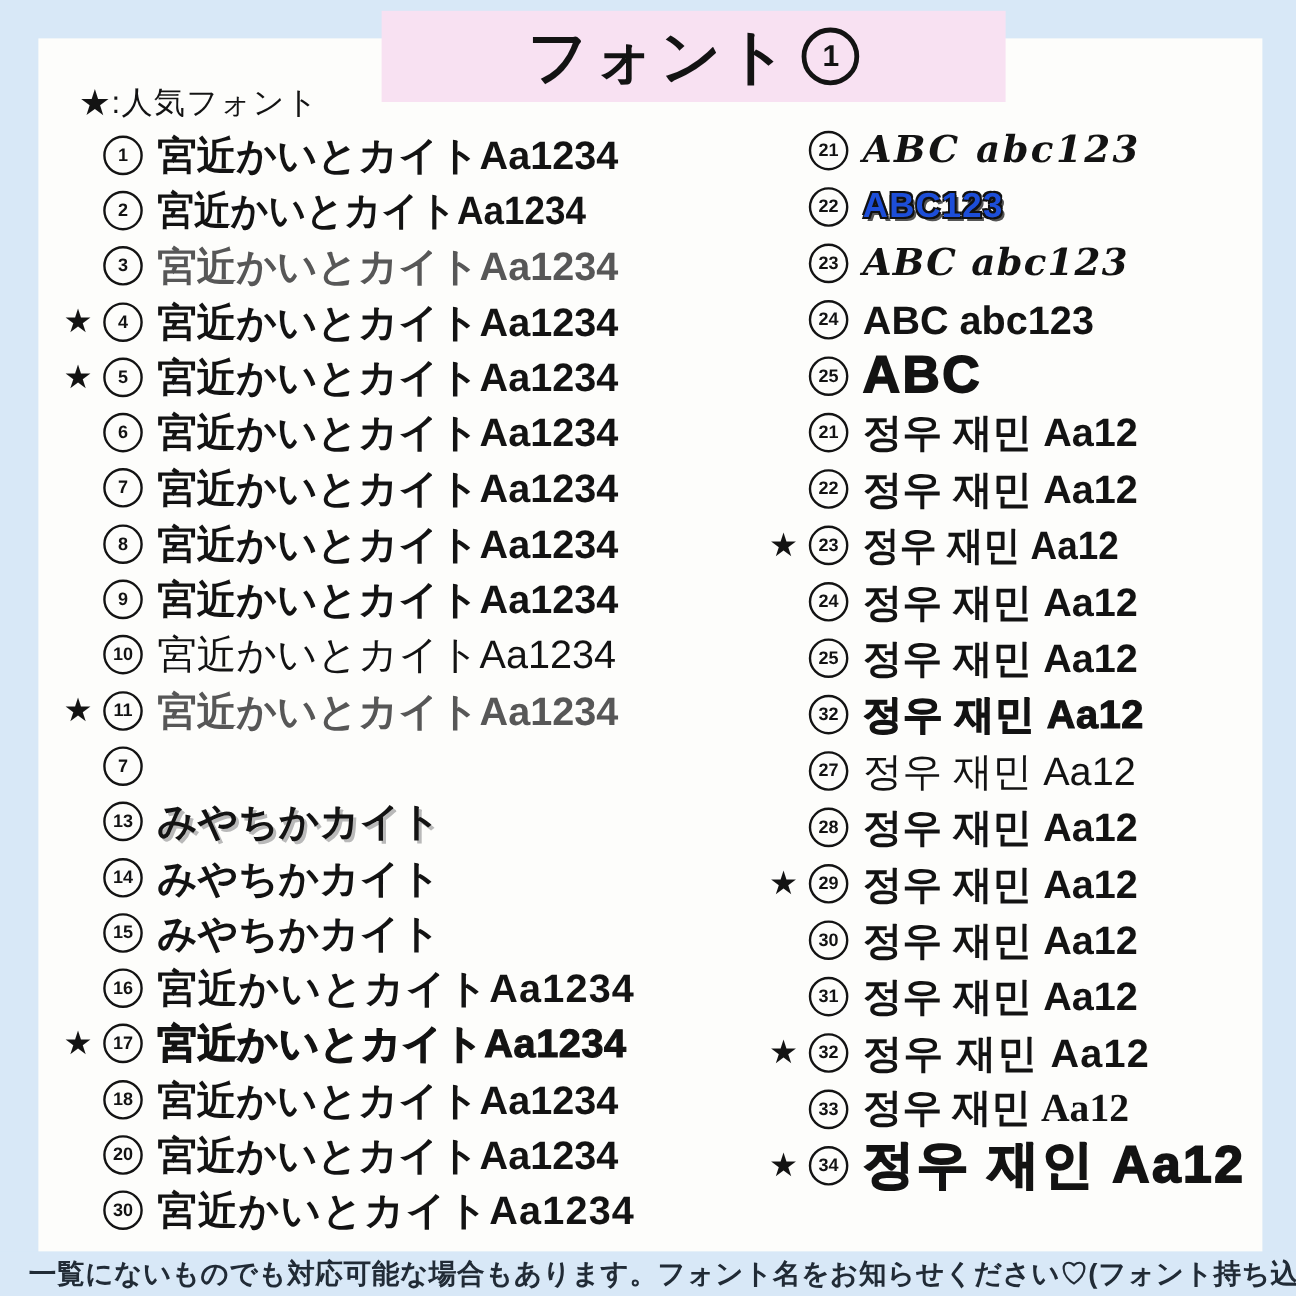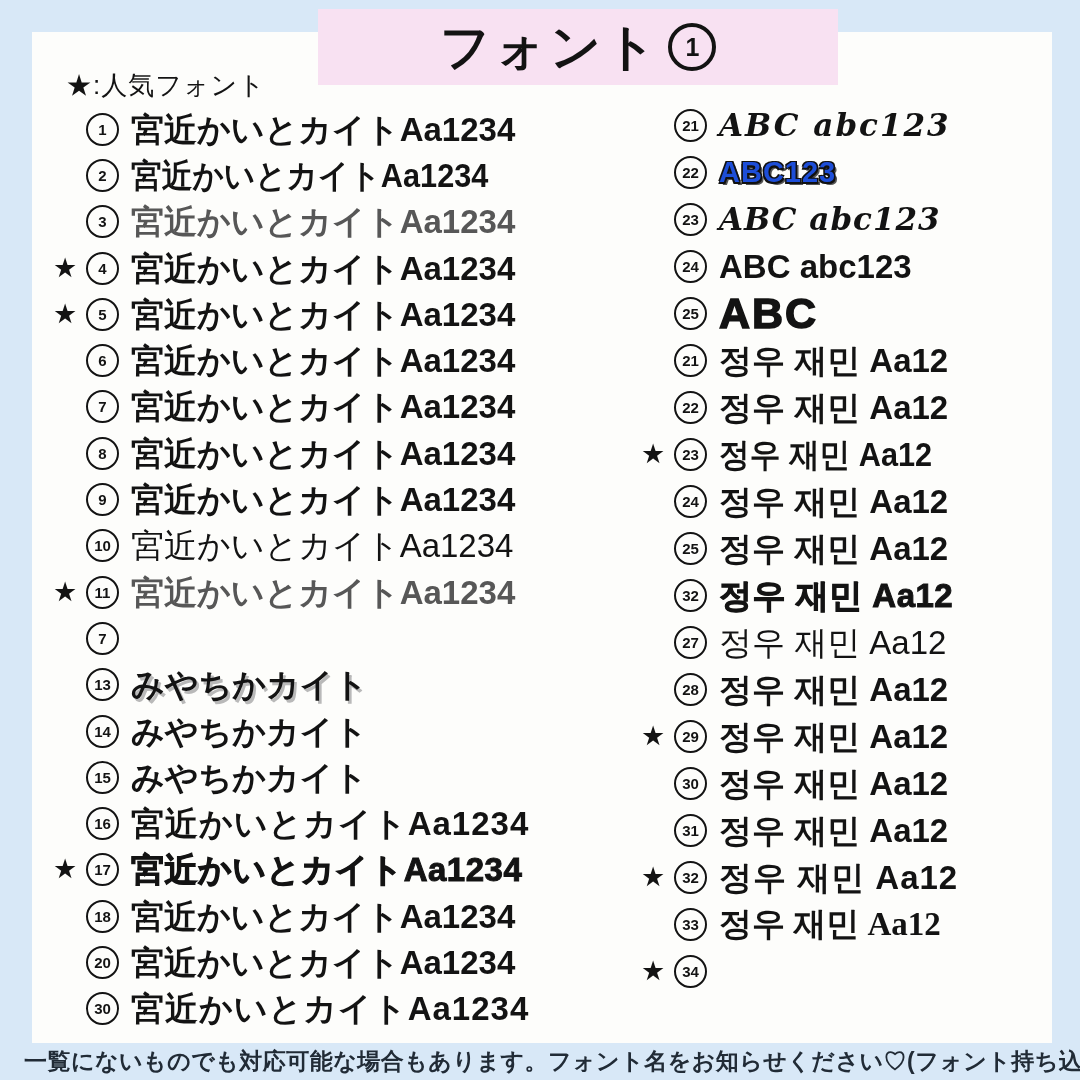--- a/index.html
+++ b/index.html
@@ -288,18 +288,19 @@
     <span class="sample s-pop">정우 재민 Aa12</span>
   </div>
       <div class="row">
     <span class="star"></span>
     <span class="circle">33</span>
     <span class="sample s-serifk">정우 재민 Aa12</span>
   </div>
       <div class="row">
     <span class="star">★</span>
     <span class="circle">34</span>
+    <span class="sample s-bubble">정우 재인 Aa12</span>
   </div>
     </div>
 
   <div class="footer">一覧にないものでも対応可能な場合もあります。フォント名をお知らせください♡(フォント持ち込み500円)</div>
 
 </div>
 
 </body></html>

